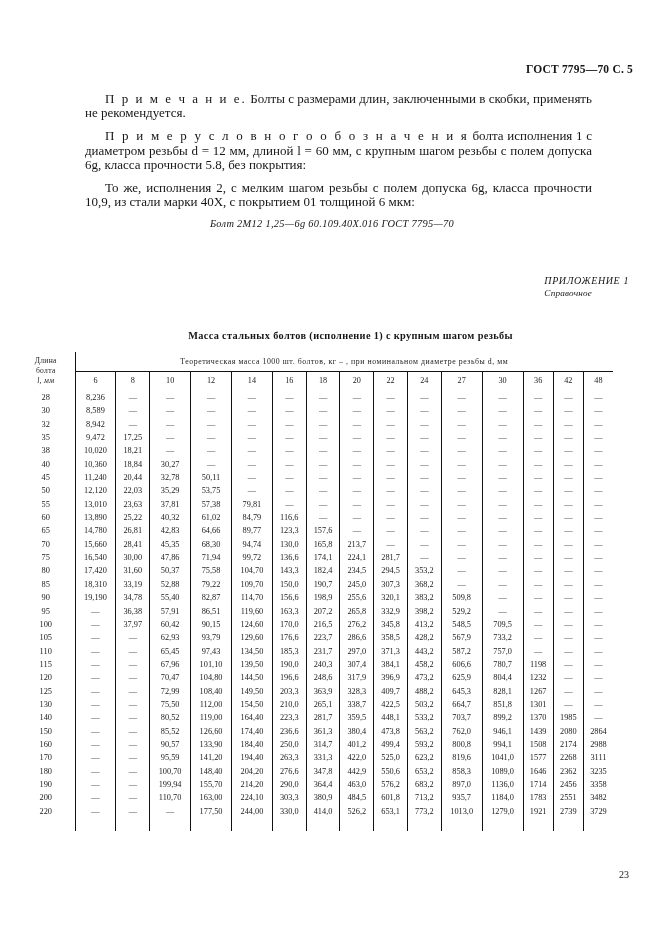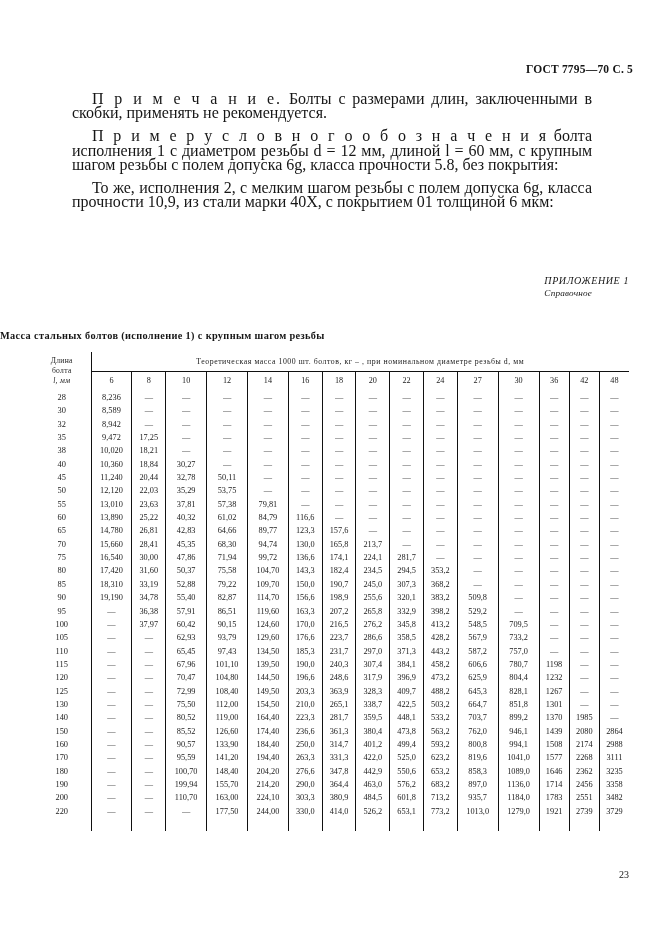--- a/index.html
+++ b/index.html
@@ -32,24 +32,24 @@
     white-space: nowrap;
   }
 
   
   .bodyblock {
     position: absolute;
     left: 72px; top: 92px;
     width: 520px;
   }
   .para {
-    font-size: 16px;
+    font-size: 13px;
     line-height: 14.2px;
     text-align: justify;
-    margin: 0 0 9px 0;
+    margin: 0 0 9px 13px;
     font-family: Liberation Serif, serif;
   }
   .para.indent { text-indent: 20px; }
   .spaced { letter-spacing: 2.0px; }
   .ital { font-style: italic; }
 
   .formula {
     font-size: 10.4px;
     font-style: italic;
     text-align: center;
@@ -68,30 +68,31 @@
     letter-spacing: 0.6px;
   }
   .appendix .a1 { display: block; }
   .appendix .a2 { display: block; font-size: 9.2px; letter-spacing: 0.2px;}
 
   
   .tbl-caption {
     position: absolute;
     left: 0; top: 330px;
     width: 661px;
-    text-align: left;
+    text-align: center;
     font-size: 10.3px;
     font-weight: bold;
     letter-spacing: 0.35px;
+    padding-left: 40px;
   }
 
   
   .tbl-wrap {
     position: absolute;
-    left: 33px; top: 352px;
+    left: 17px; top: 352px;
     width: 596px;
   }
   table.masstbl {
     border-collapse: collapse;
     width: 596px;
     font-size: 8.1px;
     color: #1a1a1a;
   }
   table.masstbl td, table.masstbl th {
     padding: 0;
@@ -172,20 +173,21 @@
     </p>
 
     <p class="para indent">
       <span class="spaced">П р и м е р   у с л о в н о г о   о б о з н а ч е н и я</span>
       <span>болта   исполнения 1  с диаметром резьбы d = 12 мм, длиной l = 60 мм, с крупным шагом резьбы с полем допуска 6g, класса прочности 5.8, без покрытия:</span>
     </p>
 
 
     <p class="para indent">То же, исполнения 2, с мелким шагом резьбы с полем допуска 6g, класса прочности 10,9, из стали марки 40Х, с покрытием 01 толщиной 6 мкм:</p>
 
+    <div class="formula">Болт  2М12 1,25—6g 60.109.40Х.016  ГОСТ  7795—70</div>
 
   </div>
 
   <div class="appendix">
     <span class="a1">ПРИЛОЖЕНИЕ 1</span>
     <span class="a2">Справочное</span>
   </div>
 
   <div class="tbl-caption">Масса стальных болтов (исполнение 1) с крупным шагом резьбы</div>
 

